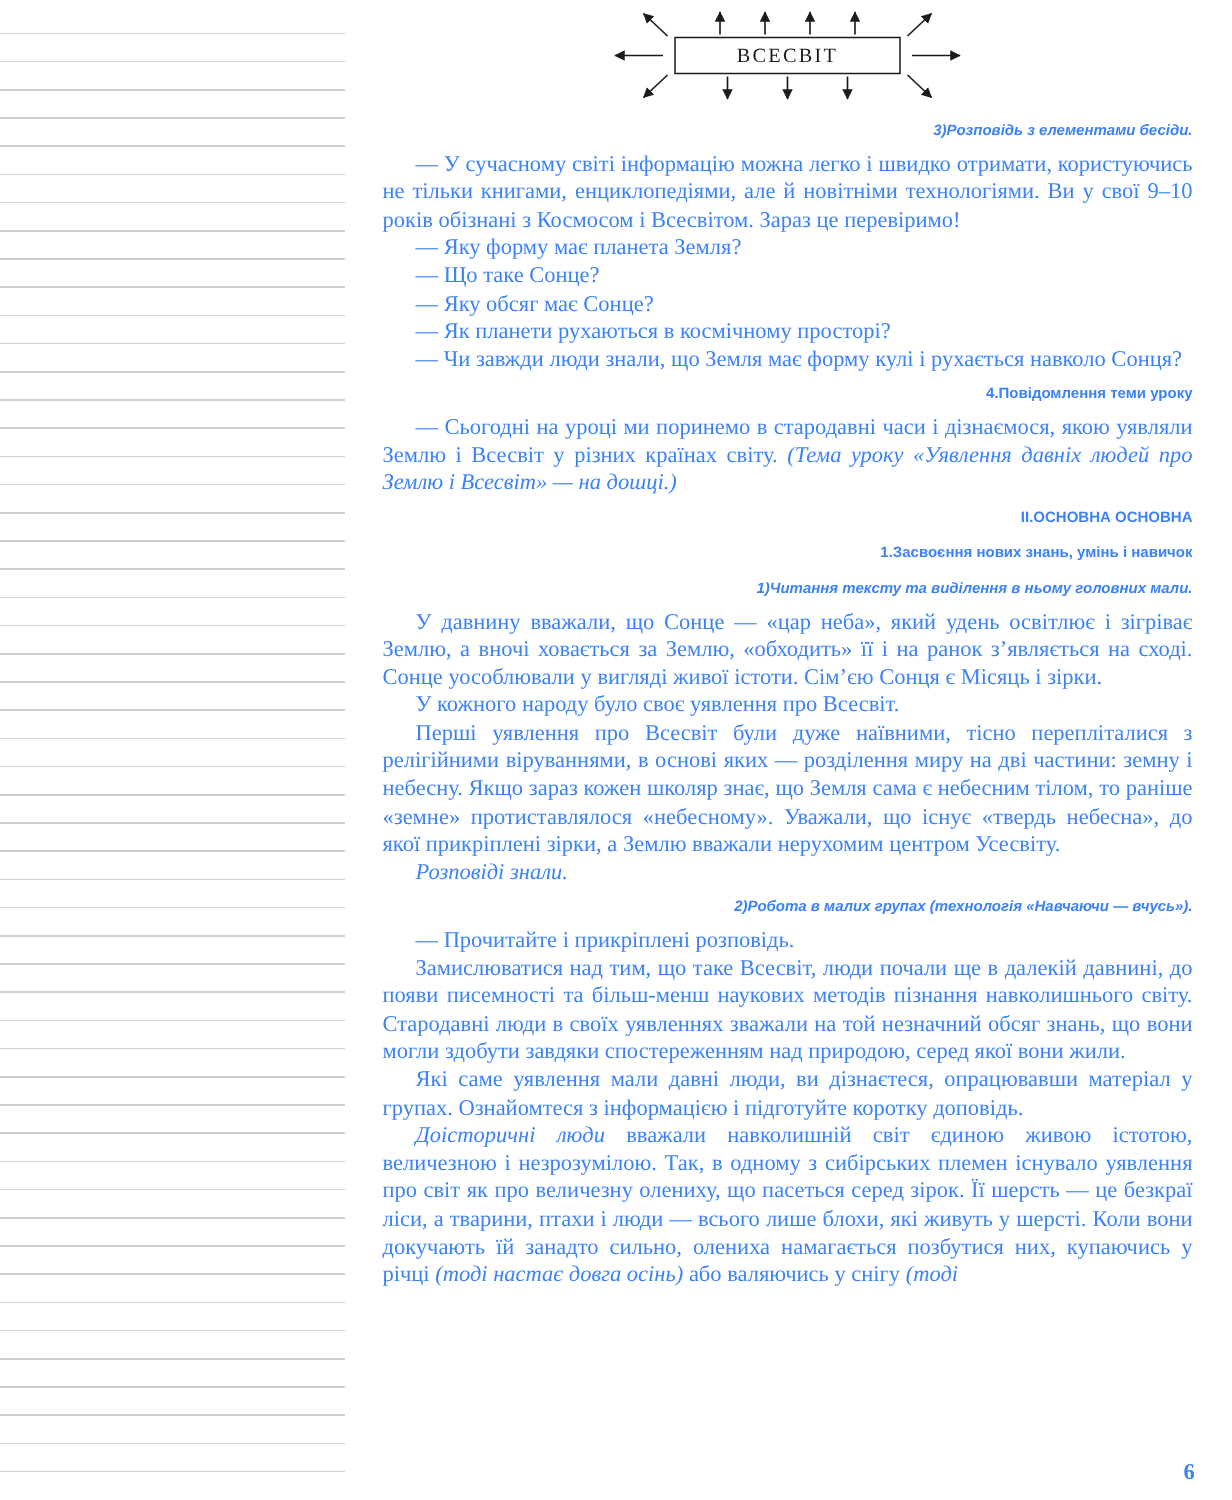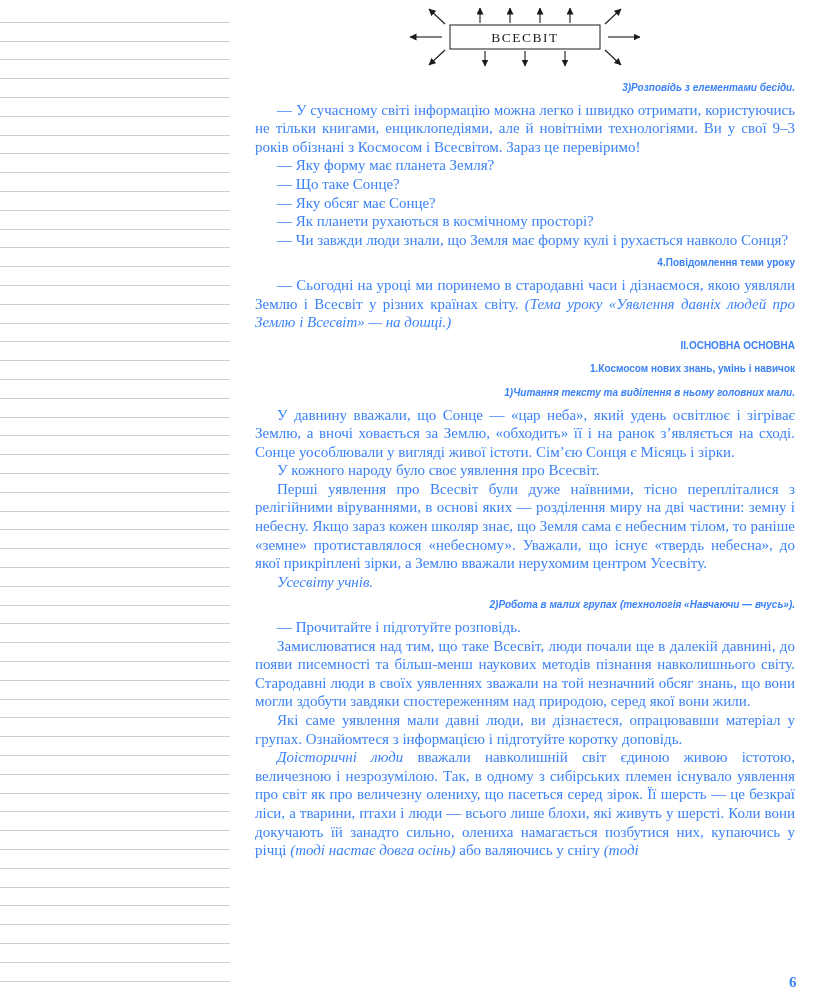--- a/index.html
+++ b/index.html
@@ -96,45 +96,45 @@
           <line x1="240" y1="49" x2="240" y2="64" marker-end="url(#ah)"></line>
           <line x1="280" y1="48" x2="296" y2="63" marker-end="url(#ah)"></line>
         </g>
         <rect x="125" y="23" width="150" height="24" fill="#ffffff" stroke="#1b1b1b" stroke-width="1"></rect>
         <text x="200" y="39.5" text-anchor="middle" font-family="Liberation Serif, serif" font-size="13.5" letter-spacing="1.5" fill="#1b1b1b">ВСЕСВІТ</text>
       </svg>
     </div>
 
     <p class="h it"><span class="num">3)</span><span>Розповідь з елементами бесіди.</span></p>
 
-    <p class="p">— У сучасному світі інформацію можна легко і швидко отримати, користуючись не тільки книгами, енциклопедіями, але й новітніми технологіями. Ви у свої 9–3 років обізнані з Космосом і Всесвітом. Зараз це перевіримо!</p>
+    <p class="p">— У сучасному світі інформацію можна легко і швидко отримати, користуючись не тільки книгами, енциклопедіями, але й новітніми технологіями. Ви у свої 9–10 років обізнані з Космосом і Всесвітом. Зараз це перевіримо!</p>
     <p class="p">— Яку форму має планета Земля?</p>
     <p class="p">— Що таке Сонце?</p>
     <p class="p">— Яку обсяг має Сонце?</p>
     <p class="p">— Як планети рухаються в космічному просторі?</p>
     <p class="p">— Чи завжди люди знали, що Земля має форму кулі і рухається навколо Сонця?</p>
 
     <p class="h"><span class="num">4.</span><span>Повідомлення теми уроку</span></p>
 
     <p class="p"><span>— Сьогодні на уроці ми поринемо в стародавні часи і дізнаємося, якою уявляли Землю і Всесвіт у різних країнах світу. </span><span class="it">(Тема уроку «Уявлення давніх людей про Землю і Всесвіт» — на дошці.)</span></p>
 
     <p class="h"><span class="num">II.</span><span>ОСНОВНА ОСНОВНА</span></p>
 
-    <p class="h"><span class="num">1.</span><span>Космосом нових знань, умінь і навичок</span></p>
+    <p class="h"><span class="num">1.</span><span>Засвоєння нових знань, умінь і навичок</span></p>
 
     <p class="h it"><span class="num">1)</span><span>Читання тексту та виділення в ньому головних мали.</span></p>
 
     <p class="p">У давнину вважали, що Сонце — «цар неба», який удень освітлює і зігріває Землю, а вночі ховається за Землю, «обходить» її і на ранок з’являється на сході. Сонце уособлювали у вигляді живої істоти. Сім’єю Сонця є Місяць і зірки.</p>
     <p class="p">У кожного народу було своє уявлення про Всесвіт.</p>
     <p class="p">Перші уявлення про Всесвіт були дуже наївними, тісно перепліталися з релігійними віруваннями, в основі яких — розділення миру на дві частини: земну і небесну. Якщо зараз кожен школяр знає, що Земля сама є небесним тілом, то раніше «земне» протиставлялося «небесному». Уважали, що існує «твердь небесна», до якої прикріплені зірки, а Землю вважали нерухомим центром Усесвіту.</p>
-    <p class="p italic-full">Усесвіту учнів.</p>
+    <p class="p italic-full">Розповіді знали.</p>
 
     <p class="h it"><span class="num">2)</span><span>Робота в малих групах (технологія «Навчаючи — вчусь»).</span></p>
 
-    <p class="p">— Прочитайте і підготуйте розповідь.</p>
+    <p class="p">— Прочитайте і прикріплені розповідь.</p>
     <p class="p">Замислюватися над тим, що таке Всесвіт, люди почали ще в далекій давнині, до появи писемності та більш-менш наукових методів пізнання навколишнього світу. Стародавні люди в своїх уявленнях зважали на той незначний обсяг знань, що вони могли здобути завдяки спостереженням над природою, серед якої вони жили.</p>
     <p class="p">Які саме уявлення мали давні люди, ви дізнаєтеся, опрацювавши матеріал у групах. Ознайомтеся з інформацією і підготуйте коротку доповідь.</p>
 
     <p class="p"><span class="it">Доісторичні люди</span><span> вважали навколишній світ єдиною живою істотою, величезною і незрозумілою. Так, в одному з сибірських племен існувало уявлення про світ як про величезну олениху, що пасеться серед зірок. Її шерсть — це безкраї ліси, а тварини, птахи і люди — всього лише блохи, які живуть у шерсті. Коли вони докучають їй занадто сильно, олениха намагається позбутися них, купаючись у річці </span><span class="it">(тоді настає довга осінь)</span><span> або валяючись у снігу </span><span class="it">(тоді</span></p>
 
   </div>
 
   <div class="page-number">6</div>
 </div>
 

